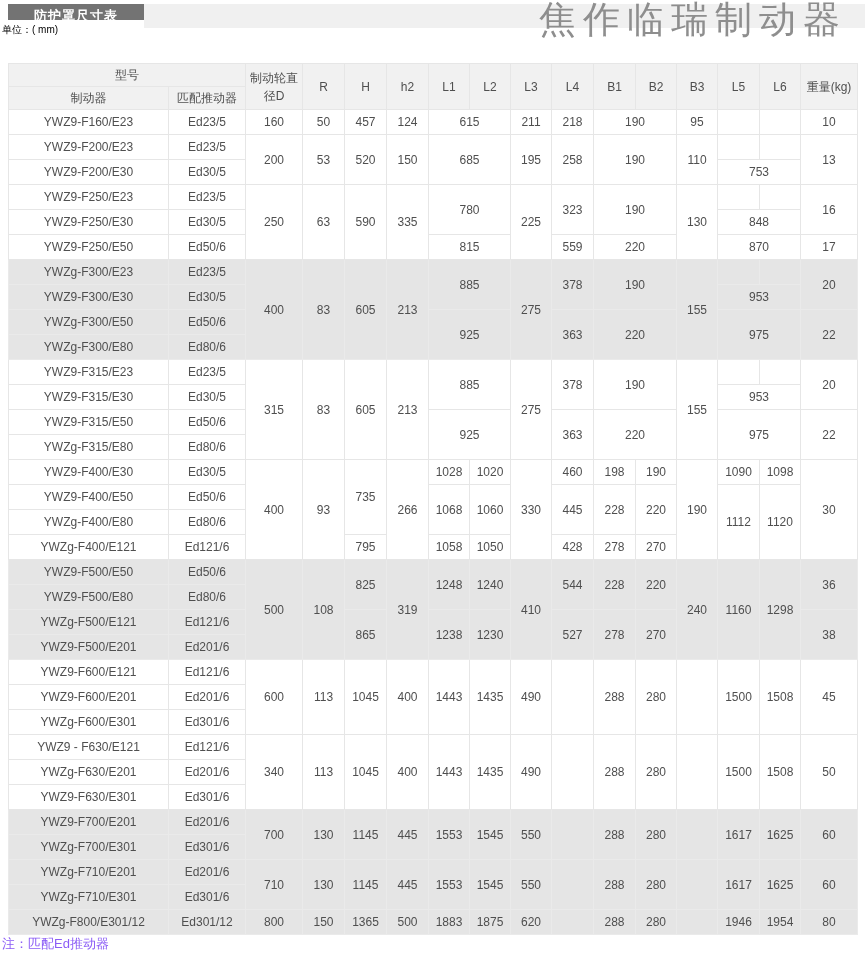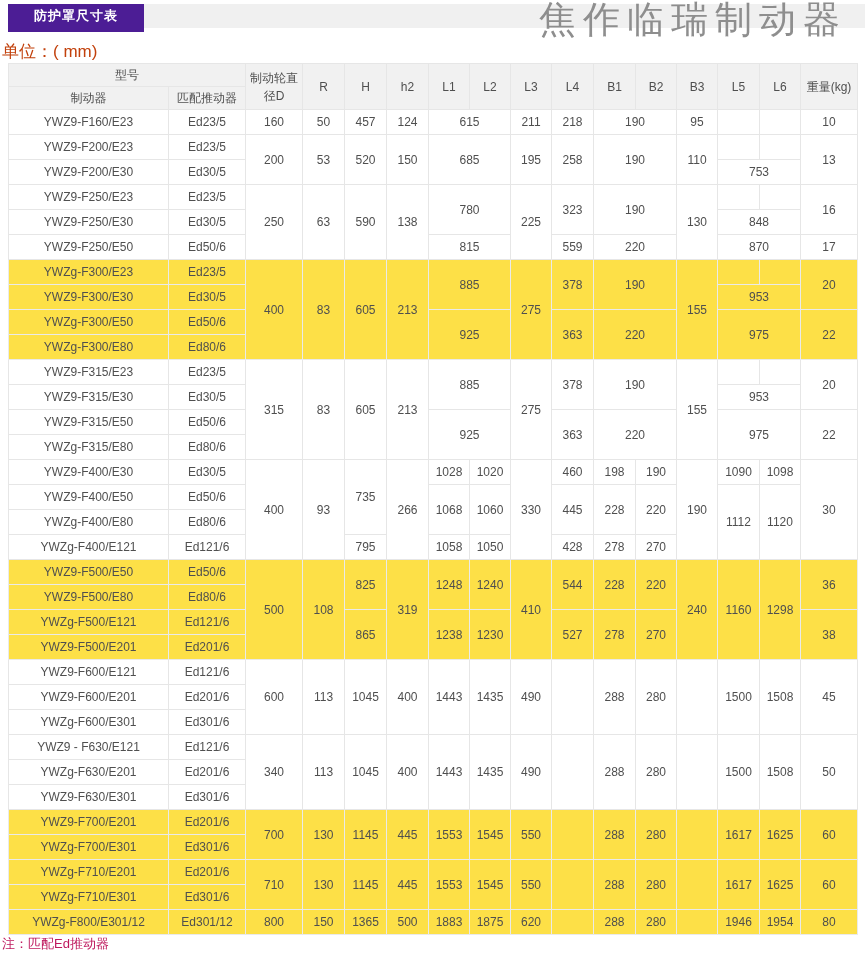--- a/index.html
+++ b/index.html
@@ -2,55 +2,55 @@
 <html><head>
 <meta charset="utf-8">
 <style>
   html,body{margin:0;padding:0;}
   body{
     width:865px;height:954px;position:relative;background:#ffffff;
     font-family:"Liberation Sans","DejaVu Sans",sans-serif;
     -webkit-font-smoothing:antialiased;
   }
   .title-tab{
-    position:absolute;left:8px;top:4px;width:136px;height:28px;
-    background:#4c1d95;color:#ffffff;font-size:13px;font-weight:bold;
+    position:absolute;left:8px;top:4px;width:136px;height:16px;
+    background:#737373;color:#ffffff;font-size:13px;font-weight:bold;
     text-align:center;line-height:24px;letter-spacing:1px;z-index:3;
   }
   .title-strip{
     position:absolute;left:144px;top:4px;width:721px;height:24px;
     background:#f0f0f0;z-index:1;
   }
   .watermark{
     position:absolute;right:18px;top:1px;z-index:2;
     font-family:"DejaVu Serif","Liberation Serif",serif;
     font-size:37px;line-height:1;letter-spacing:7px;color:#8e8e8e;
     white-space:nowrap;
   }
   .unit-label{
-    position:absolute;left:2px;top:40px;color:#c2410c;font-size:17px;
+    position:absolute;left:2px;top:23px;color:#000000;font-size:10px;
   }
   .footnote{
-    position:absolute;left:2px;top:935px;color:#be185d;font-size:13px;
+    position:absolute;left:2px;top:935px;color:#8b5cf6;font-size:13px;
   }
   table.spec{
     position:absolute;left:8px;top:63px;width:849px;
     border-collapse:collapse;table-layout:fixed;
     font-size:12px;color:#4f4f4f;
   }
   table.spec th, table.spec td{
     border:1px solid #e6e6e6;text-align:center;vertical-align:middle;
     padding:0 1px;overflow:hidden;
   }
   table.spec thead th{
     background:#f1f1f1;font-weight:normal;height:22px;
     line-height:1.5;word-break:break-all;
   }
   table.spec tbody td{height:24px;}
-  table.spec tbody tr.shade{background:#fde047;}
+  table.spec tbody tr.shade{background:#e5e5e5;}
   table.spec tbody tr.shade td{border-color:#eaeaea;}
 </style>
 </head>
 <body>
 
 <div class="title-tab">防护罩尺寸表</div>
 <div class="title-strip"></div>
 <div class="watermark">焦作临瑞制动器</div>
 <div class="unit-label">单位：( mm)</div>
 
@@ -133,21 +133,21 @@
         <td>YWZ9-F200/E30</td>
         <td>Ed30/5</td>
         <td colspan="2">753</td>
       </tr>
       <tr>
         <td>YWZ9-F250/E23</td>
         <td>Ed23/5</td>
         <td rowspan="3">250</td>
         <td rowspan="3">63</td>
         <td rowspan="3">590</td>
-        <td rowspan="3">138</td>
+        <td rowspan="3">335</td>
         <td rowspan="2" colspan="2">780</td>
         <td rowspan="3">225</td>
         <td rowspan="2">323</td>
         <td rowspan="2" colspan="2">190</td>
         <td rowspan="3">130</td>
         <td></td>
         <td></td>
         <td rowspan="2">16</td>
       </tr>
       <tr>

